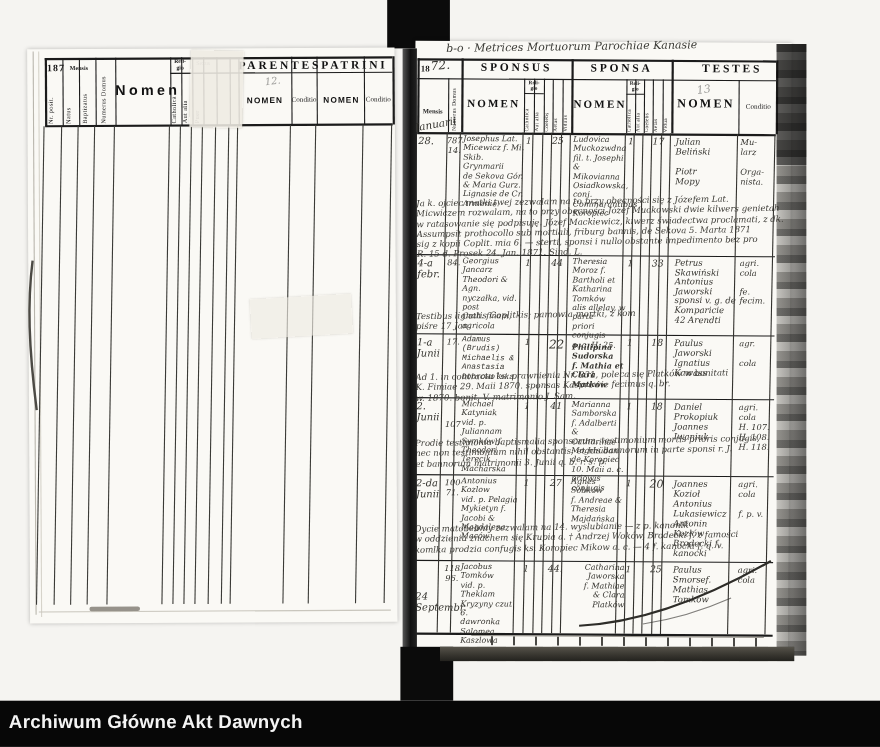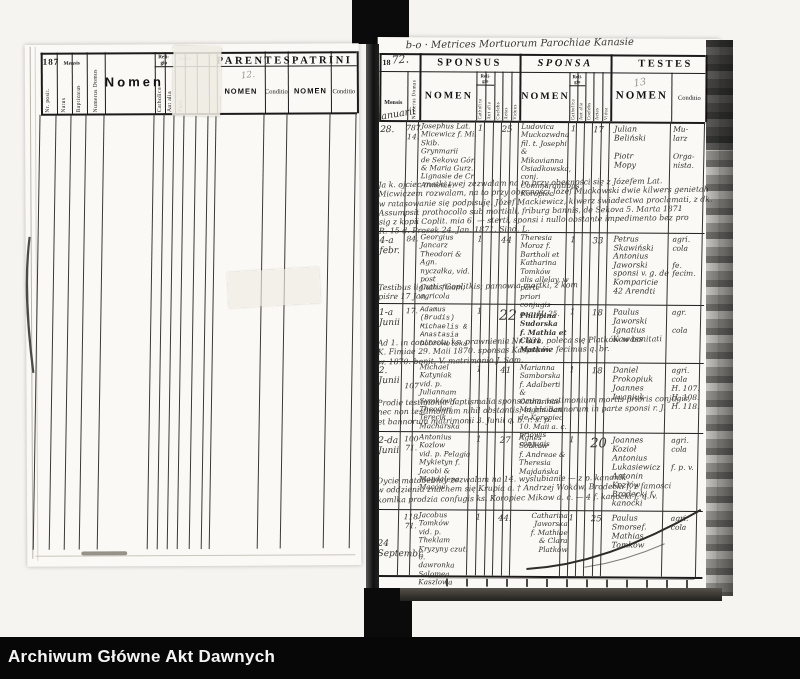--- a/index.html
+++ b/index.html
@@ -160,21 +160,21 @@
           <div class="gridline" style="position: absolute; left: 225px; top: 83px; width: 0.9px; height: 455px; background: rgb(51, 50, 46);"></div>
           <div class="gridline" style="position: absolute; left: 233px; top: 83px; width: 0.9px; height: 455px; background: rgb(51, 50, 46);"></div>
           <div class="gridline" style="position: absolute; left: 294px; top: 83px; width: 0.9px; height: 455px; background: rgb(51, 50, 46);"></div>
           <div class="gridline" style="position: absolute; left: 328px; top: 83px; width: 1.4px; height: 455px; background: rgb(51, 50, 46);"></div>
         </div>
       </div>
 
     <div class="abs printed" style="left:5px;top:21px;font-weight:bold;font-size:8px;">18</div>
     <div class="abs hw" style="left:14px;top:16px;font-size:11px;transform:rotate(-5deg);">72.</div>
     <div class="abs grp" style="left:42px;top:19px;width:100px;">SPONSUS</div>
-    <div class="abs grp" style="left:142px;top:19px;width:91px;font-style:italic;">SPONSA</div>
+    <div class="abs grp" style="left:142px;top:19px;width:91px;">SPONSA</div>
     <div class="abs grp" style="left:233px;top:19px;width:110px;">TESTES</div>
     <div class="abs pencil" style="left:256px;top:38px;font-size:10px;transform:rotate(-8deg);">13</div>
 
     <div class="abs cond" style="left:2px;top:62px;width:28px;font-size:6px;font-weight:bold;">Mensis</div>
     <div class="abs hw" style="left:0px;top:71px;font-size:9.5px;transform:rotate(-10deg);">Januarii</div>
     <div class="vlab" style="left:33px;top:38px;height:44px;font-size:5.2px;">Numerus Domus</div>
 
     <div class="abs nomserif" style="left:44px;top:52px;width:55px;">NOMEN</div>
     <div class="abs nomserif" style="left:144px;top:52px;width:48px;">NOMEN</div>
     <div class="abs nomserif" style="left:235px;top:50px;width:59px;font-size:11px;">NOMEN</div>
@@ -274,21 +274,21 @@
 
     <div class="row" style="top:266px;height:58px;">
       <div class="abs hw" style="left:3px;top:4px;width:27px;font-size:9px;">1-a
 Junii</div>
       <div class="abs hw" style="left:29px;top:3px;width:14px;font-size:7.5px;text-align:center;">17.</div>
       <div class="abs hw hwsm" style="left:44px;top:2px;width:56px;font-family:Liberation Mono, monospace;">Adamus
 (Brudis)
 Michaelis &amp; Anastasia
 Dobrowolska</div>
       <div class="abs hw" style="left:99px;top:3px;width:9px;font-size:8px;text-align:center;">1</div>
-      <div class="abs hw" style="left:123px;top:3px;width:14px;font-size:14px;text-align:center;">22</div>
+      <div class="abs hw" style="left:123px;top:3px;width:14px;font-size:11px;text-align:center;">22</div>
       <div class="abs hw hwsm" style="left:144px;top:8px;width:49px;font-weight:bold;">Philipina
 Sudorska
 f. Mathia et
 Clara Matków</div>
       <div class="abs hw" style="left:192px;top:3px;width:9px;font-size:8px;text-align:center;">1</div>
       <div class="abs hw" style="left:215px;top:3px;width:13px;font-size:8.5px;text-align:center;">18</div>
       <div class="abs hw" style="left:237px;top:3px;width:58px;font-size:7.8px;line-height:9px;">Paulus
 Jaworski
 Ignatius
 Kawass</div>
@@ -346,41 +346,41 @@
 Mykietyn f. Jacobi &amp;
 Magdalena Maców</div>
       <div class="abs hw" style="left:99px;top:3px;width:9px;font-size:8px;text-align:center;">1</div>
       <div class="abs hw" style="left:123px;top:3px;width:14px;font-size:8.5px;text-align:center;">27</div>
       <div class="abs hw hwsm" style="left:144px;top:2px;width:49px;">Agnes
 Sobków
 f. Andreae &amp;
 Theresia
 Majdańska</div>
       <div class="abs hw" style="left:192px;top:3px;width:9px;font-size:8px;text-align:center;">1</div>
-      <div class="abs hw" style="left:215px;top:3px;width:13px;font-size:13px;text-align:right;">20</div>
+      <div class="abs hw" style="left:215px;top:3px;width:13px;font-size:10px;text-align:right;">20</div>
       <div class="abs hw" style="left:237px;top:3px;width:58px;font-size:7.8px;line-height:9px;">Joannes
 Kozioł
 Antonius
 Lukasiewicz
 Antonin Kozłów
 Brodecki f. kanocki</div>
       <div class="abs hw" style="left:296px;top:3px;width:32px;font-size:7.5px;line-height:9px;">agri.
 cola
 
 f. p. v.</div>
       <div class="abs hw note" style="left:2px;top:42px;width:338px;font-size:7.8px;line-height:9.3px;">Oycie matobebniy zezwalam na 14. wyslubianie — z p. kanonik
 w oddzieniu znachem się Krupia a. † Andrzej Woków, Brodecki f. z famości
 komlka prodzia confugis ks. Koropiec Mikow a. c. — 4 f. kanocki f. q. v.</div>
     </div>
 
     <div class="row" style="top:472px;height:66px;">
       <div class="abs hw" style="left:3px;top:4px;width:27px;font-size:9px;margin-top:25px;">24
 Septembr.</div>
       <div class="abs hw" style="left:29px;top:3px;width:14px;font-size:7.5px;text-align:center;">118
-71.</div>
+96.</div>
       <div class="abs hw hwsm" style="left:44px;top:2px;width:56px;">Jacobus
 Tomków
 vid. p. Theklam
 Kryzyny czut. 6.
 dawronka Salomea
 Kaszlowa</div>
       <div class="abs hw" style="left:99px;top:3px;width:9px;font-size:8px;text-align:center;">1</div>
       <div class="abs hw" style="left:123px;top:3px;width:14px;font-size:8.5px;text-align:center;">44.</div>
       <div class="abs hw hwsm" style="left:144px;top:2px;width:49px;text-align:right;">Catharina
 Jaworska

